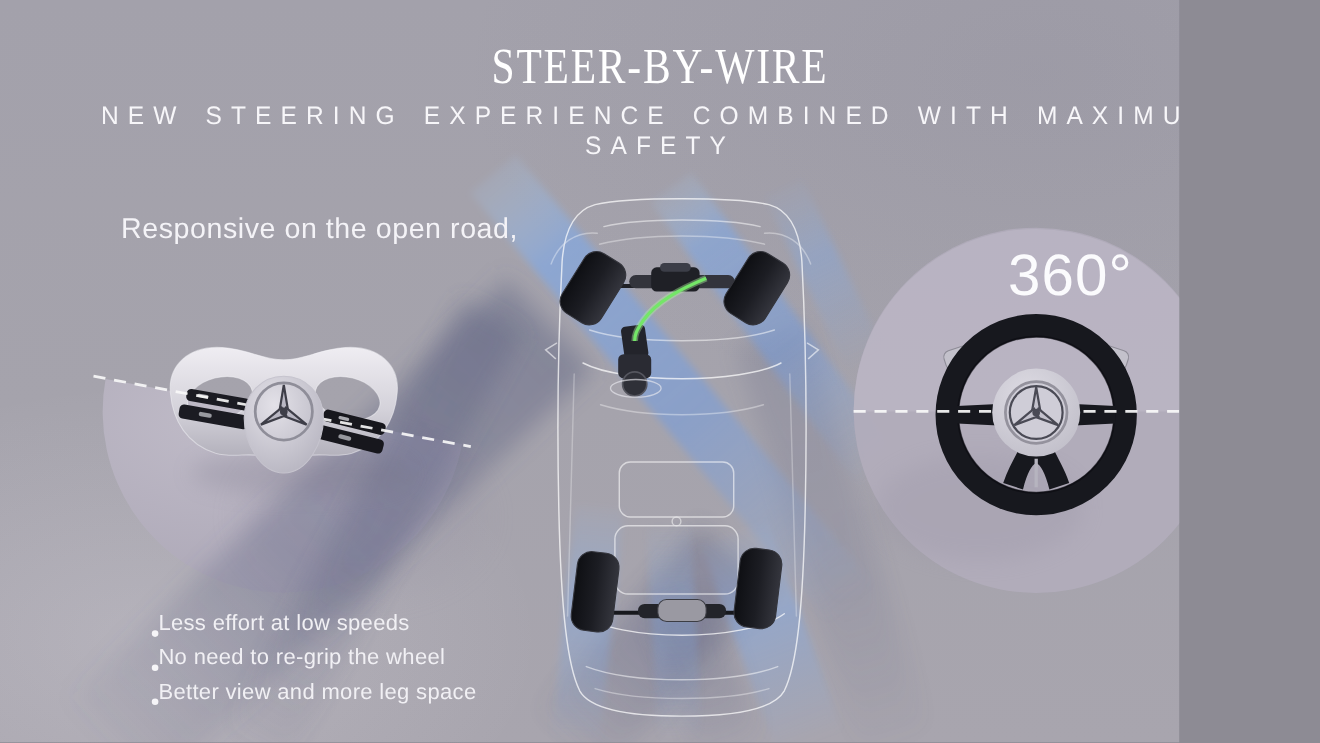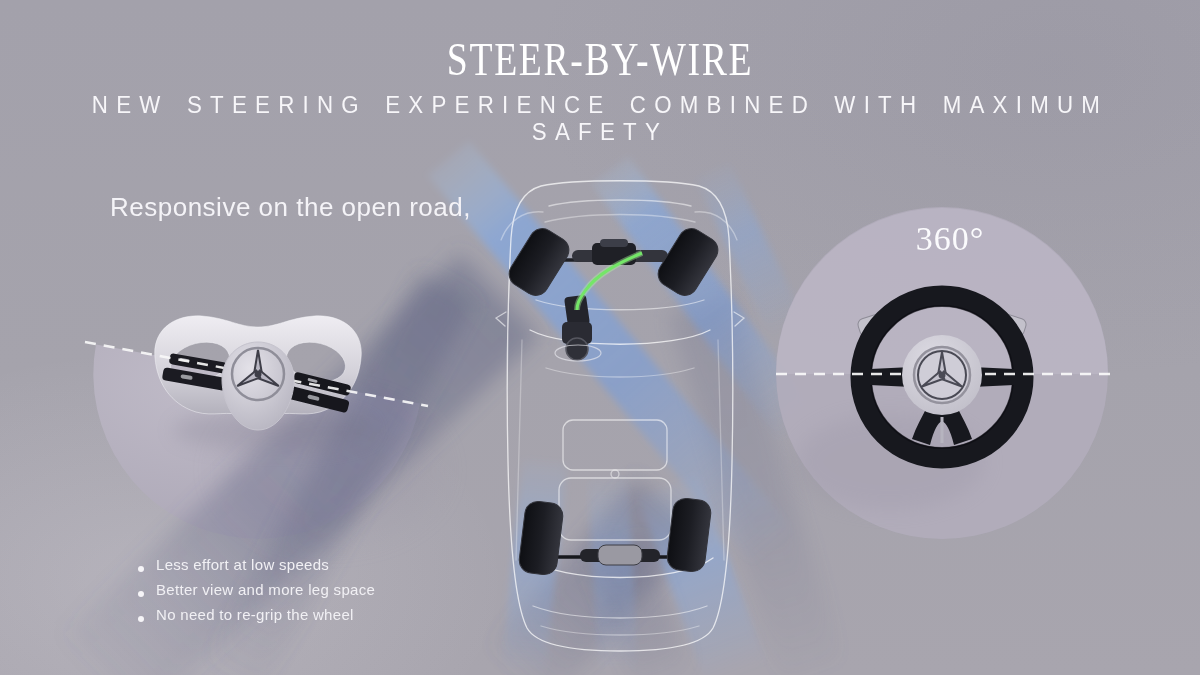--- a/index.html
+++ b/index.html
@@ -1,43 +1,43 @@
 <!DOCTYPE html>
 <html><head>
 <meta charset="utf-8">
 <style>
   html,body{margin:0;padding:0;background:#8d8b94;}
   .stage{
-    position:relative;width:1200px;height:675px;overflow:hidden;
+    position:relative;width:1072px;height:675px;overflow:hidden;
     background:
       radial-gradient(ellipse 520px 330px at 12% 86%, rgba(238,235,243,.20), rgba(238,235,243,0) 70%),
       radial-gradient(ellipse 700px 420px at 88% 10%, rgba(110,108,128,.12), rgba(110,108,128,0) 75%),
       linear-gradient(180deg,#a3a1ab 0%, #a5a3ac 55%, #a8a5ae 100%);
     font-family:"Liberation Sans", sans-serif;
   }
   .stage svg{position:absolute;left:0;top:0;}
   .txt{position:absolute;color:#fcfcfe;}
   .title{
     width:1200px;top:33px;text-align:center;
     font-family:"Liberation Serif", serif;
     font-size:46px;letter-spacing:2px;transform:scaleX(.82);transform-origin:center;
     color:#ffffff;
   }
   .subtitle{
     width:1200px;top:92px;text-align:center;
     font-size:23px;font-weight:400;letter-spacing:8.5px;word-spacing:4px;
     transform:scaleX(.97);transform-origin:center;color:#f7f6f9;
   }
   .tagline{left:90px;top:189px;font-size:26px;line-height:37px;color:#f4f3f7;letter-spacing:.5px;margin-left:20px;}
-  .angle{font-size:34px;letter-spacing:1px;color:#fbfbfd;width:160px;text-align:center;font-family:Liberation Serif, serif;}
+  .angle{font-size:53px;letter-spacing:1px;color:#fbfbfd;width:160px;text-align:right;}
   .angle-left{left:190px;top:456px;}
   .angle-right{left:870px;top:220px;}
   .benefits{left:138px;top:556px;margin:0;padding:0;list-style:none;}
-  .benefits li{display:flex;align-items:center;gap:12px;margin-bottom:8px;
-    font-size:15px;color:#f1f0f4;letter-spacing:.3px;}
+  .benefits li{display:flex;align-items:flex-end;margin-bottom:8px;
+    font-size:20px;color:#f1f0f4;letter-spacing:.3px;}
   .benefits .dot{width:6px;height:6px;border-radius:50%;background:#f6f5f8;margin-top:8px;flex:0 0 auto;}
 </style>
 </head>
 <body>
 
 <div class="stage">
 
 <svg width="1200" height="675" viewBox="0 0 1200 675">
   <defs>
     <linearGradient id="beamG" x1="0" y1="0" x2="0" y2="1">
@@ -273,20 +273,20 @@
 
   <div class="txt angle angle-right">360°</div>
 
   <ul class="txt benefits">
     <li>
       <span class="dot"></span>
       <span>Less effort at low speeds</span>
     </li>
     <li>
       <span class="dot"></span>
-      <span>Better view and more leg space</span>
+      <span>No need to re-grip the wheel</span>
     </li>
     <li>
       <span class="dot"></span>
-      <span>No need to re-grip the wheel</span>
+      <span>Better view and more leg space</span>
     </li>
   </ul>
 </div>
 
 </body></html>

